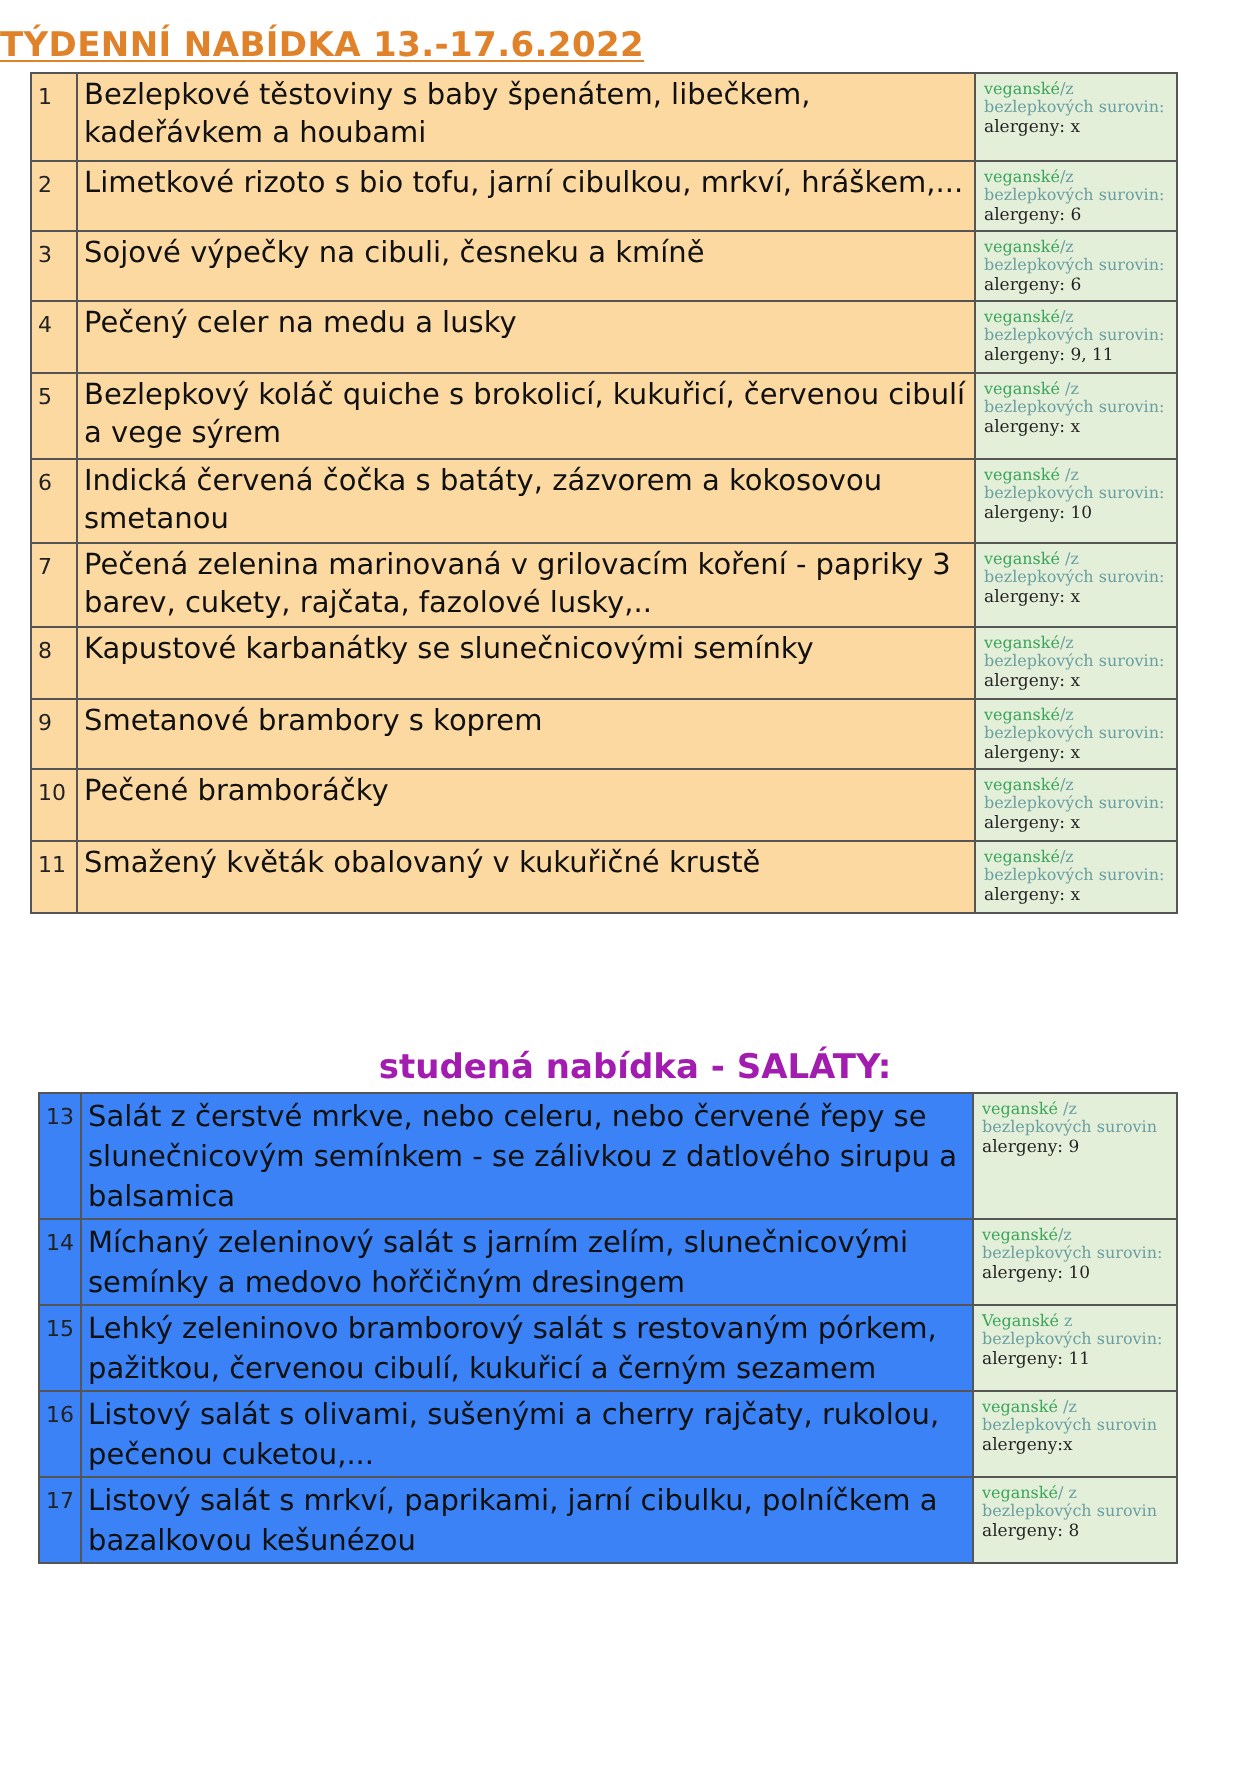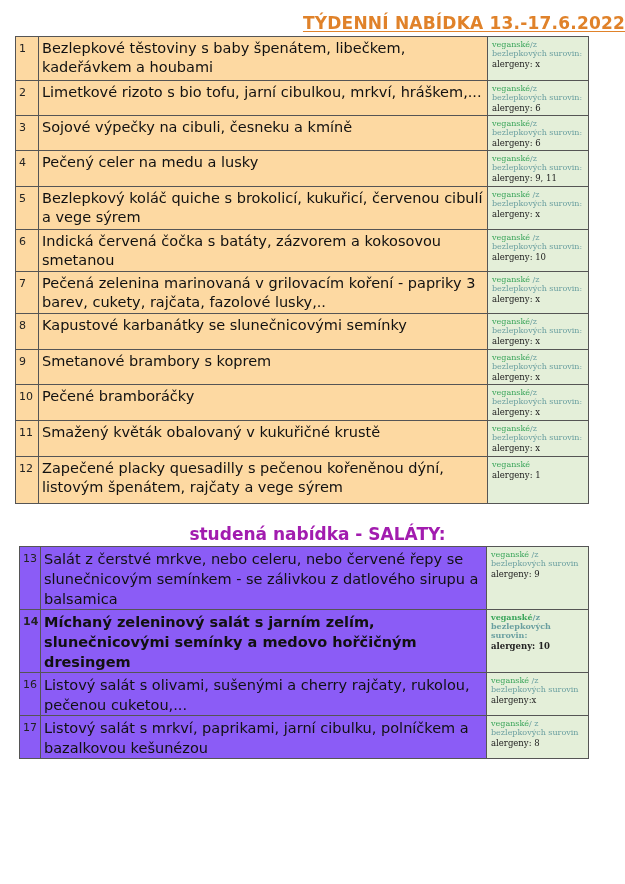--- a/index.html
+++ b/index.html
@@ -1,36 +1,36 @@
 <!DOCTYPE html>
 <html><head>
 <meta charset="utf-8">
 <style>
   html, body { margin: 0; padding: 0; background: #ffffff; }
   body { width: 625px; height: 884px; position: relative; overflow: hidden; font-family: "DejaVu Sans", sans-serif; }
   .title {
     position: absolute; left: 0; width: 625px; top: 13px;
-    text-align: right; color: #e0822a; font-weight: bold; font-size: 17px;
+    text-align: left; color: #e0822a; font-weight: bold; font-size: 17px;
     letter-spacing: 0.2px;
   }
   .title span { text-decoration: underline; text-underline-offset: 2px; }
   .subtitle {
     position: absolute; left: 0; width: 625px; top: 524px;
     text-align: center; color: #a21caf; font-weight: bold; font-size: 17px; padding-left: 10px; box-sizing: border-box;
   }
   table.menu {
     position: absolute; border-collapse: collapse; table-layout: fixed;
     border: 1.5px solid #444;
   }
   table.menu td { border: 1px solid #555; vertical-align: top; padding: 0; }
   #hot { left: 15px; top: 36px; width: 573px; }
   #cold { left: 19px; top: 546px; width: 569px; }
   #hot td.num, #hot td.dish { background: #fdd9a2; }
   #hot td.info { background: #e4efd9; }
-  #cold td.num, #cold td.dish { background: #8b5cf6; }
+  #cold td.num, #cold td.dish { background: #3b82f6; }
   #cold td.info { background: #e4efd9; }
   td.num { font-size: 11px; color: #222; padding: 5px 0 0 3px !important; }
   td.dish { font-size: 14.5px; line-height: 19px; color: #111; padding: 2px 3px 0 3px !important; }
   #cold td.dish { line-height: 20px; }
   td.info { padding: 3px 4px 0 4px !important; font-family: "DejaVu Serif", serif; }
   .tag { font-size: 8px; line-height: 9px; color: #6a9fa0; }
   .tag .veg { color: #3aa55a; }
   .allg { font-size: 8.5px; line-height: 12px; color: #222; }
 </style>
 </head>
@@ -126,54 +126,54 @@
         </td>
       </tr>
       <tr style="height: 36px;">
         <td class="num">11</td>
         <td class="dish">Smažený květák obalovaný v kukuřičné krustě</td>
         <td class="info">
           <div class="tag"><span class="veg">veganské</span><span>/z bezlepkových surovin:</span></div>
           <div class="allg">alergeny: x</div>
         </td>
       </tr>
-      <tr style="height: 47px;">
-        <td class="num">12</td>
-        <td class="dish">Zapečené placky quesadilly s pečenou kořeněnou dýní, listovým špenátem, rajčaty a vege sýrem</td>
-        <td class="info">
-          <div class="tag"><span class="veg">veganské</span><span></span></div>
-          <div class="allg">alergeny: 1</div>
-        </td>
-      </tr>
     </tbody>
 </table>
 
 <div class="subtitle">studená nabídka - SALÁTY:</div>
 
 <table class="menu" id="cold">
   <colgroup>
       <col style="width:21px">
       <col style="width:446px">
       <col style="width:102px">
     </colgroup>
   <tbody id="cold-body">
       <tr style="height: 61px;">
         <td class="num">13</td>
         <td class="dish">Salát z čerstvé mrkve, nebo celeru, nebo červené řepy se slunečnicovým semínkem - se zálivkou z datlového sirupu a balsamica</td>
         <td class="info">
           <div class="tag"><span class="veg">veganské</span><span> /z bezlepkových surovin</span></div>
           <div class="allg">alergeny: 9</div>
         </td>
       </tr>
-      <tr style="height: 43px; font-weight: bold;">
+      <tr style="height: 43px;">
         <td class="num">14</td>
         <td class="dish">Míchaný zeleninový salát s jarním zelím, slunečnicovými semínky a medovo hořčičným dresingem</td>
         <td class="info">
           <div class="tag"><span class="veg">veganské</span><span>/z bezlepkových surovin:</span></div>
           <div class="allg">alergeny: 10</div>
+        </td>
+      </tr>
+      <tr style="height: 42px;">
+        <td class="num">15</td>
+        <td class="dish">Lehký zeleninovo bramborový salát s restovaným pórkem, pažitkou, červenou cibulí, kukuřicí a černým sezamem</td>
+        <td class="info">
+          <div class="tag"><span class="veg">Veganské</span><span> z bezlepkových surovin:</span></div>
+          <div class="allg">alergeny: 11</div>
         </td>
       </tr>
       <tr style="height: 43px;">
         <td class="num">16</td>
         <td class="dish">Listový salát s olivami, sušenými a cherry rajčaty, rukolou, pečenou cuketou,...</td>
         <td class="info">
           <div class="tag"><span class="veg">veganské</span><span> /z bezlepkových surovin</span></div>
           <div class="allg">alergeny:x</div>
         </td>
       </tr>

